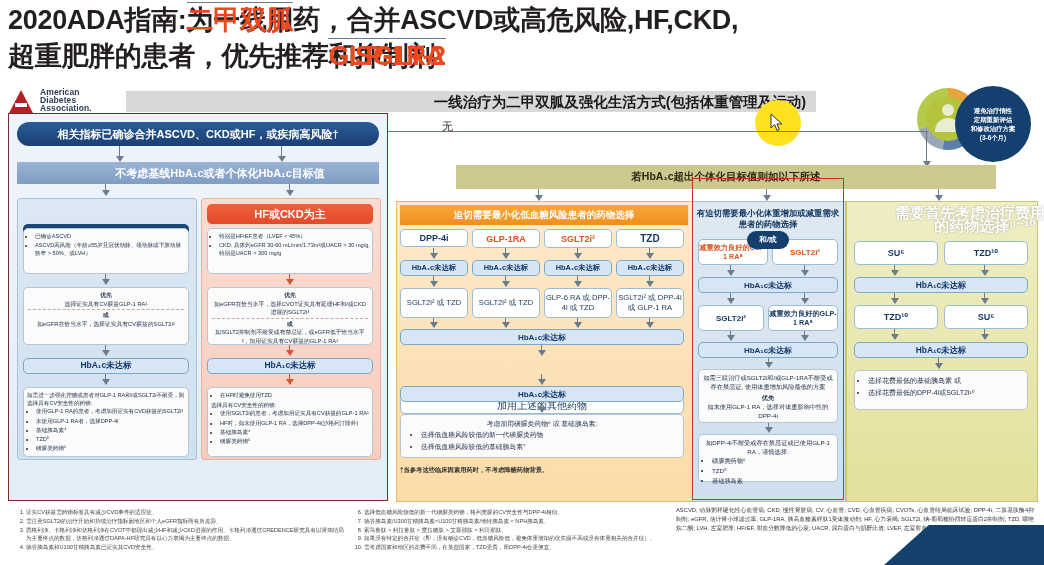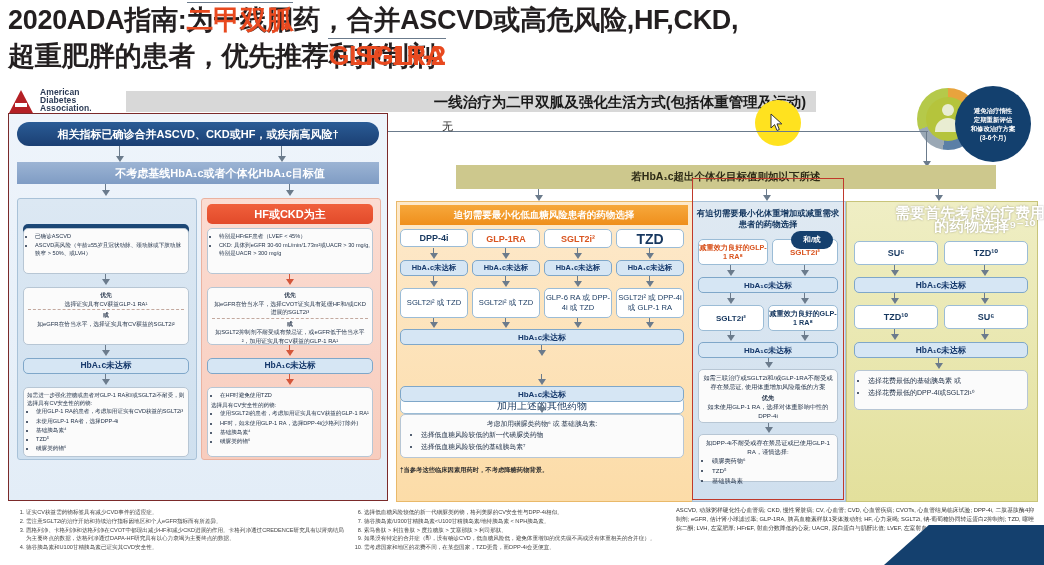--- a/index.html
+++ b/index.html
@@ -293,21 +293,21 @@
 
     <div class="bx white rnd" style="left:392px;top:116px;width:68px;height:18px;font-size:9px;font-weight:700;">
       <span>DPP-4i</span>
       </div>
     <div class="bx white rnd" style="left:464px;top:116px;width:68px;height:19px;font-size:9px;font-weight:700;color:#d9541f">
       <span>GLP-1RA</span>
       </div>
     <div class="bx white rnd" style="left:536px;top:116px;width:68px;height:19px;font-size:9px;font-weight:700;color:#d9541f">
       <span>SGLT2i²</span>
       </div>
-    <div class="bx white rnd" style="left:608px;top:116px;width:68px;height:19px;font-size:14px;font-weight:700;text-align:right;">
+    <div class="bx white rnd" style="left:608px;top:116px;width:68px;height:19px;font-size:10px;font-weight:700;text-align:right;">
       <span>TZD</span>
       </div>
 
     <div class="vl" style="left:425px;top:135px;height:7px;"></div>
       <div class="arw" style="left:421.5px;top:140px;"></div>
     <div class="vl" style="left:497px;top:135px;height:7px;"></div>
       <div class="arw" style="left:493.5px;top:140px;"></div>
     <div class="vl" style="left:569px;top:135px;height:7px;"></div>
       <div class="arw" style="left:565.5px;top:140px;"></div>
     <div class="vl" style="left:641px;top:135px;height:7px;"></div>
@@ -390,21 +390,21 @@
                 color:#12355e;font-weight:700;">
       <span>有迫切需要最小化体重增加或减重需求患者的药物选择</span>
       </div>
 
     <div class="bx white rnd" style="left:690px;top:126px;width:70px;height:26px;font-size:7.2px;line-height:9.5px;color:#d9541f;font-weight:700;">
       <span>减重效力良好的GLP-1 RA⁸</span>
       </div>
     <div class="bx white rnd" style="left:764px;top:126px;width:66px;height:26px;font-size:8px;color:#d9541f;font-weight:700;">
       <span>SGLT2i²</span>
       </div>
-    <div style="position:absolute;left:783px;top:118px;width:42px;height:18px;border-radius:9px;
+    <div style="position:absolute;left:739px;top:118px;width:42px;height:18px;border-radius:9px;
                 background:#15406e;color:#fff;font-size:7.6px;font-weight:700;display:flex;
                 align-items:center;justify-content:center;z-index:6;">
       <span>和/或</span>
       </div>
     <div class="vl" style="left:722px;top:152px;height:7px;"></div>
       <div class="arw" style="left:718.5px;top:157px;"></div>
     <div class="vl" style="left:796px;top:152px;height:7px;"></div>
       <div class="arw" style="left:792.5px;top:157px;"></div>
 
     <div class="bx hba rnd" style="left:690px;top:164px;width:140px;height:16px;font-size:8px;">

